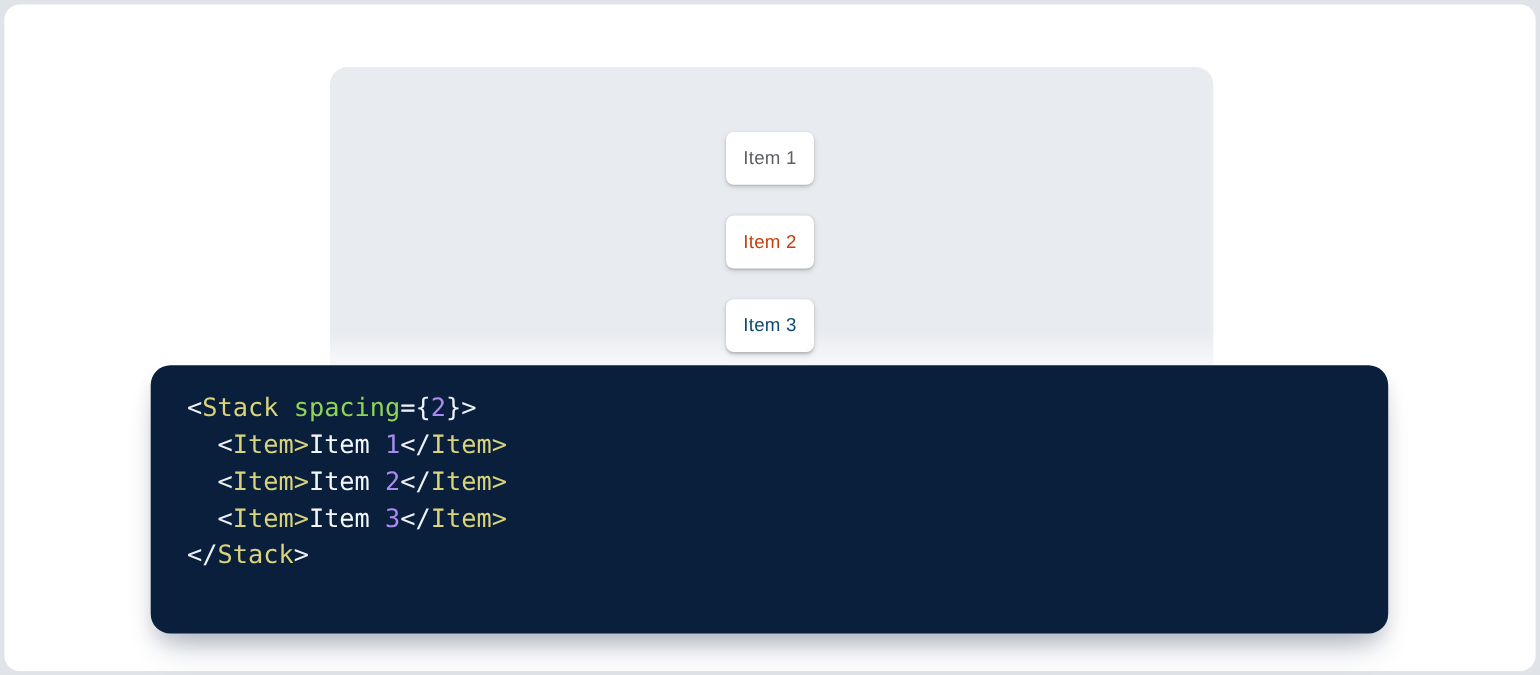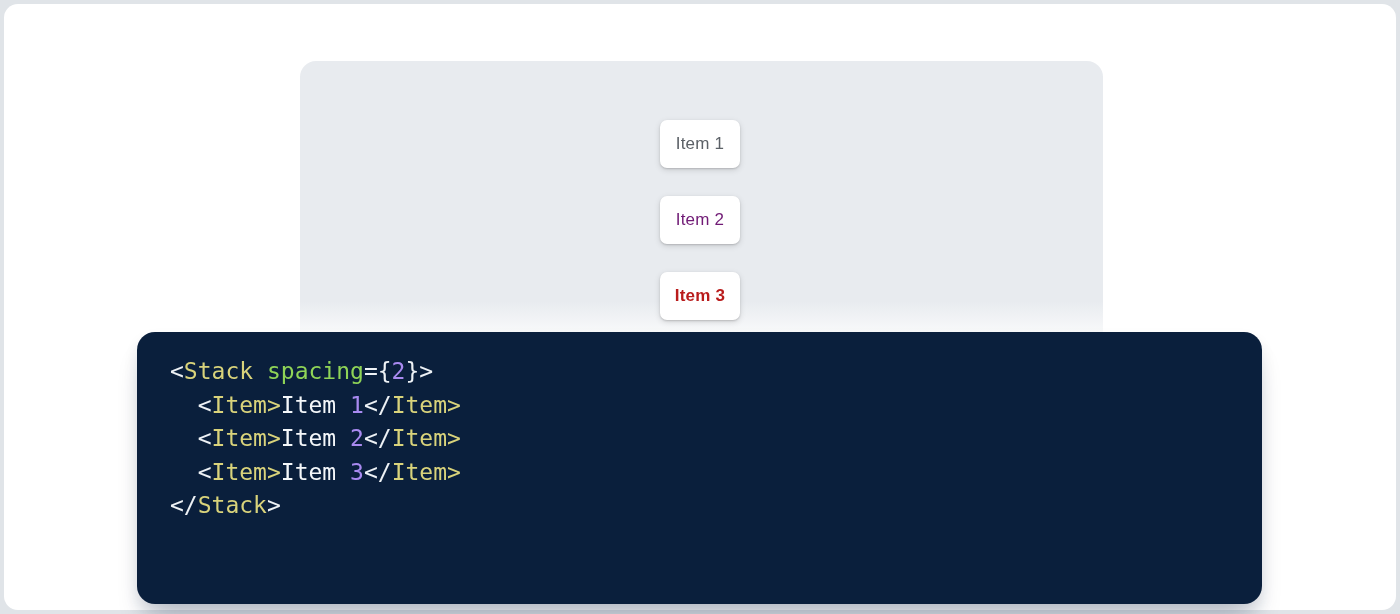--- a/index.html
+++ b/index.html
@@ -49,21 +49,21 @@
     margin-top: 31px;
   }
   .item-card.pos-1 { top: 89px; }
   .item-card.pos-2 { top: 165px; }
   .item-card.pos-3 { top: 241px; }
   .code-block {
     position: absolute;
     left: 137px;
     top: 332px;
     width: 1125px;
-    height: 272px;
+    height: 244px;
     border-radius: 18px;
     background: #0a1f3c;
     box-shadow: 0 20px 30px -12px rgba(20, 35, 70, 0.30),
                 0 8px 14px rgba(20, 35, 70, 0.10);
     z-index: 4;
     box-sizing: border-box;
   }
   .code-block pre {
     margin: 0;
     padding: 23px 0 0 33px;
@@ -77,22 +77,22 @@
 </head>
 <body style="background: rgb(224, 228, 232);">
 
 <div class="surface" style="background: rgb(255, 255, 255);"></div>
 
 <div class="demo-panel"></div>
 
 <div class="item-card pos-1" style="color: rgb(92, 97, 103);">
   <span>Item 1</span>
 </div>
-<div class="item-card pos-2" style="color: #701a75;">
+<div class="item-card pos-2" style="color: #c2410c;">
   <span>Item 2</span>
 </div>
-<div class="item-card pos-3" style="color: #b91c1c; font-weight: bold;">
+<div class="item-card pos-3" style="color: #0c4a6e;">
   <span>Item 3</span>
 </div>
 
 <div class="code-block" style="background: rgb(10, 31, 60);">
   <pre><div class="code-line"><span style="color: rgb(238, 242, 246);">&lt;</span><span style="color: rgb(217, 211, 123);">Stack</span><span style="color: rgb(244, 247, 250);"> </span><span style="color: rgb(143, 212, 87);">spacing</span><span style="color: rgb(238, 242, 246);">={</span><span style="color: rgb(169, 138, 240);">2</span><span style="color: rgb(238, 242, 246);">}&gt;</span></div><div class="code-line"><span style="color: rgb(244, 247, 250);">  </span><span style="color: rgb(238, 242, 246);">&lt;</span><span style="color: rgb(217, 211, 123);">Item</span><span style="color: rgb(217, 211, 123);">&gt;</span><span style="color: rgb(244, 247, 250);">Item </span><span style="color: rgb(169, 138, 240);">1</span><span style="color: rgb(238, 242, 246);">&lt;/</span><span style="color: rgb(217, 211, 123);">Item</span><span style="color: rgb(217, 211, 123);">&gt;</span></div><div class="code-line"><span style="color: rgb(244, 247, 250);">  </span><span style="color: rgb(238, 242, 246);">&lt;</span><span style="color: rgb(217, 211, 123);">Item</span><span style="color: rgb(217, 211, 123);">&gt;</span><span style="color: rgb(244, 247, 250);">Item </span><span style="color: rgb(169, 138, 240);">2</span><span style="color: rgb(238, 242, 246);">&lt;/</span><span style="color: rgb(217, 211, 123);">Item</span><span style="color: rgb(217, 211, 123);">&gt;</span></div><div class="code-line"><span style="color: rgb(244, 247, 250);">  </span><span style="color: rgb(238, 242, 246);">&lt;</span><span style="color: rgb(217, 211, 123);">Item</span><span style="color: rgb(217, 211, 123);">&gt;</span><span style="color: rgb(244, 247, 250);">Item </span><span style="color: rgb(169, 138, 240);">3</span><span style="color: rgb(238, 242, 246);">&lt;/</span><span style="color: rgb(217, 211, 123);">Item</span><span style="color: rgb(217, 211, 123);">&gt;</span></div><div class="code-line"><span style="color: rgb(238, 242, 246);">&lt;/</span><span style="color: rgb(217, 211, 123);">Stack</span><span style="color: rgb(238, 242, 246);">&gt;</span></div></pre>
 </div>
 
 </body></html>

